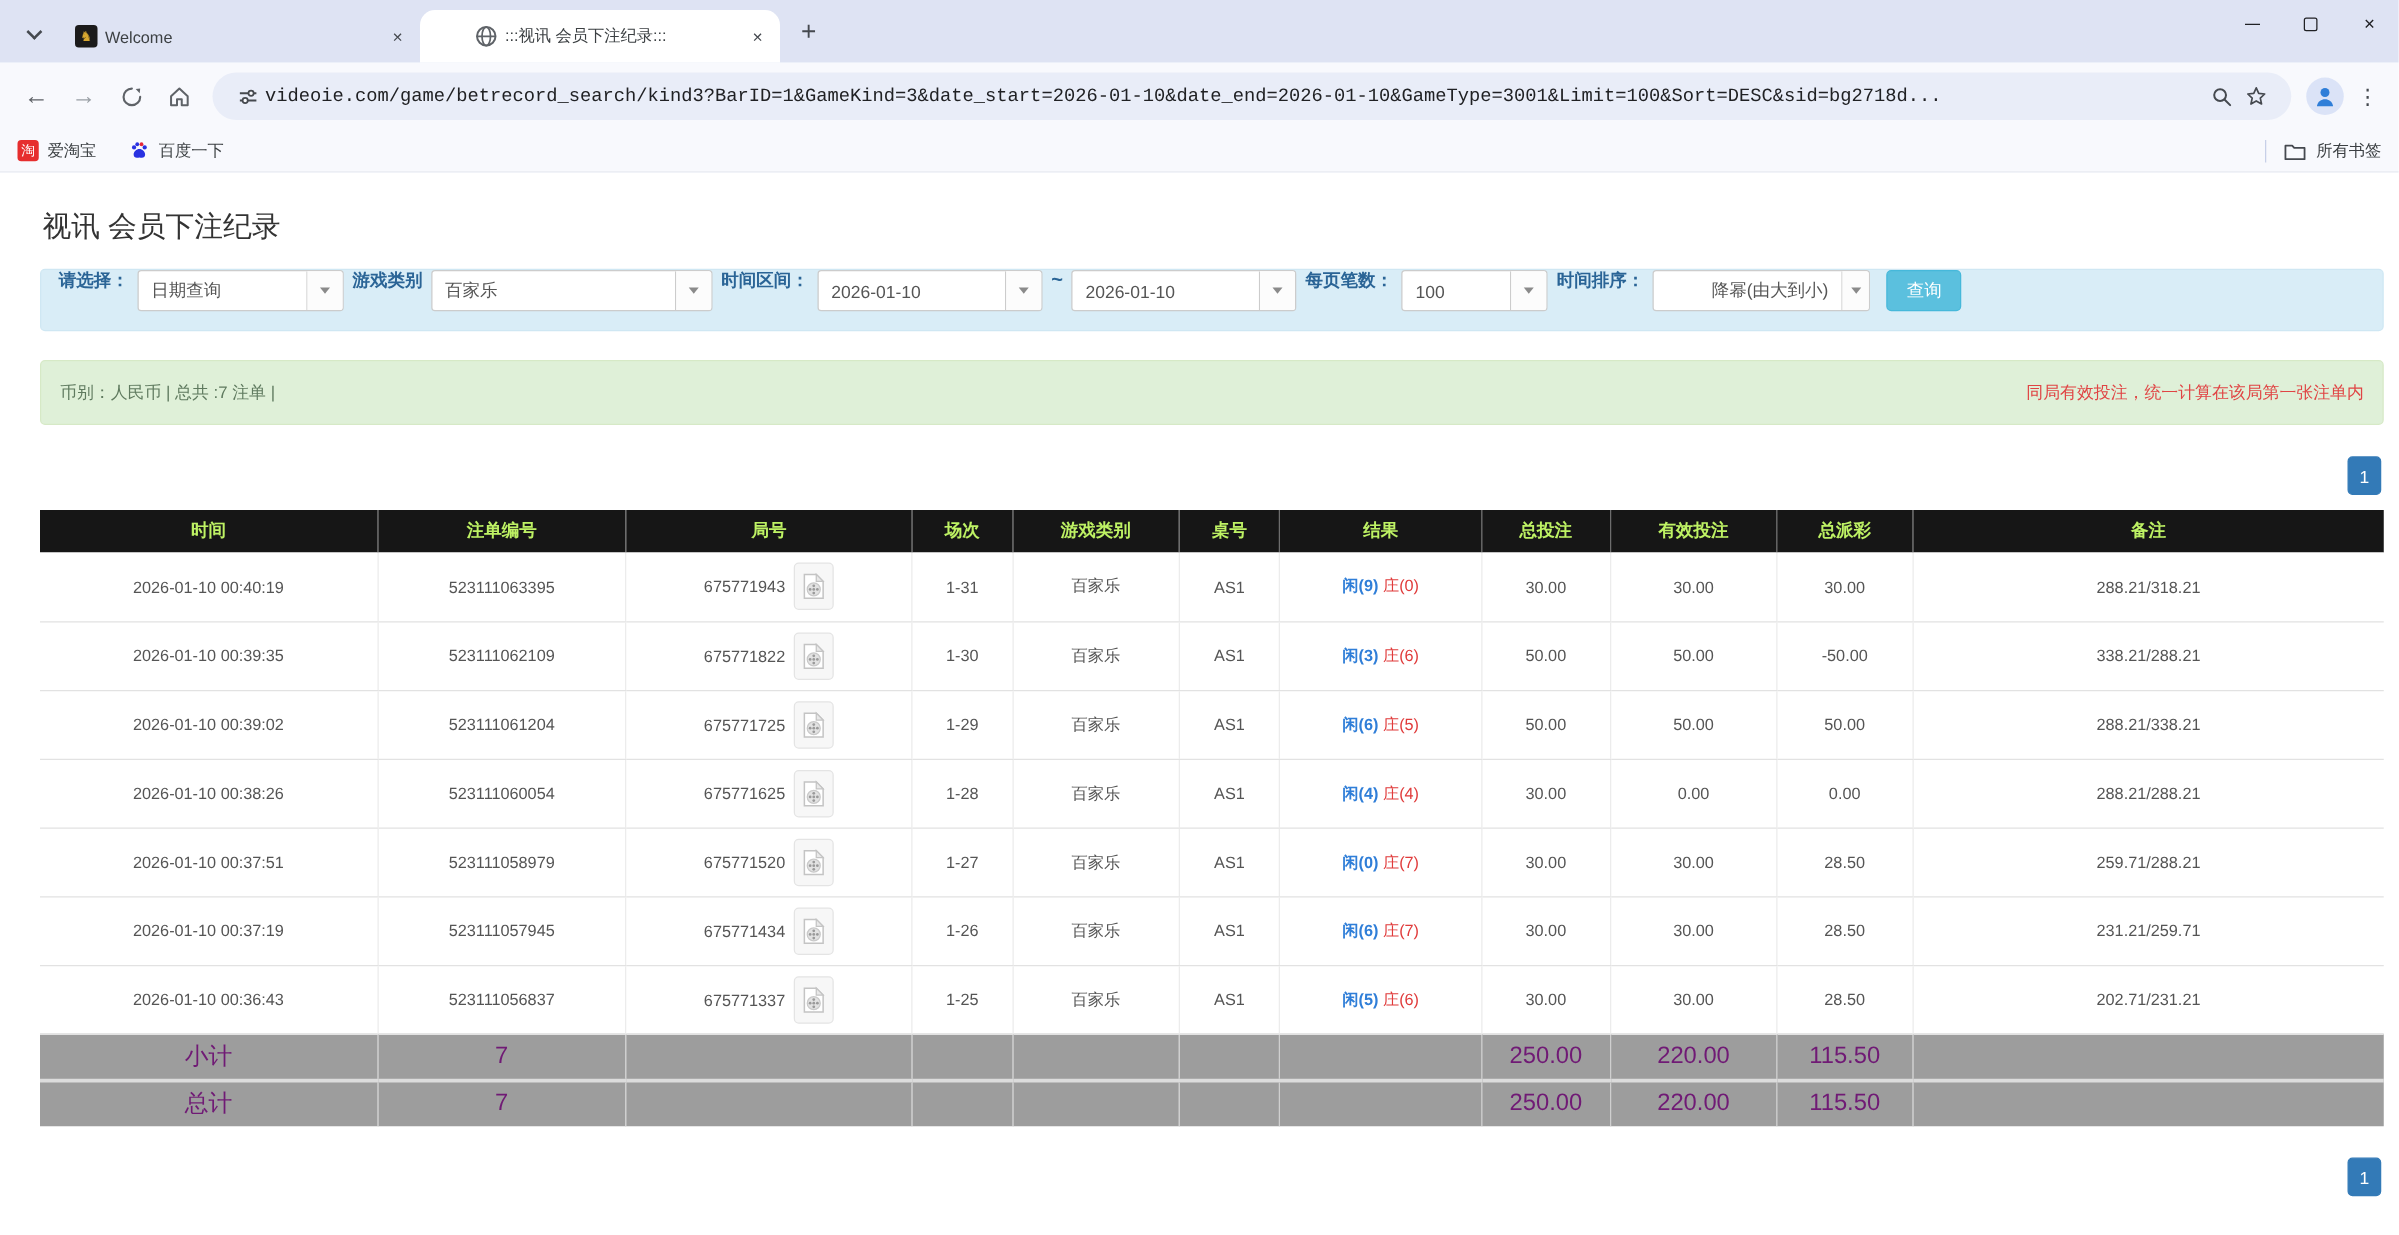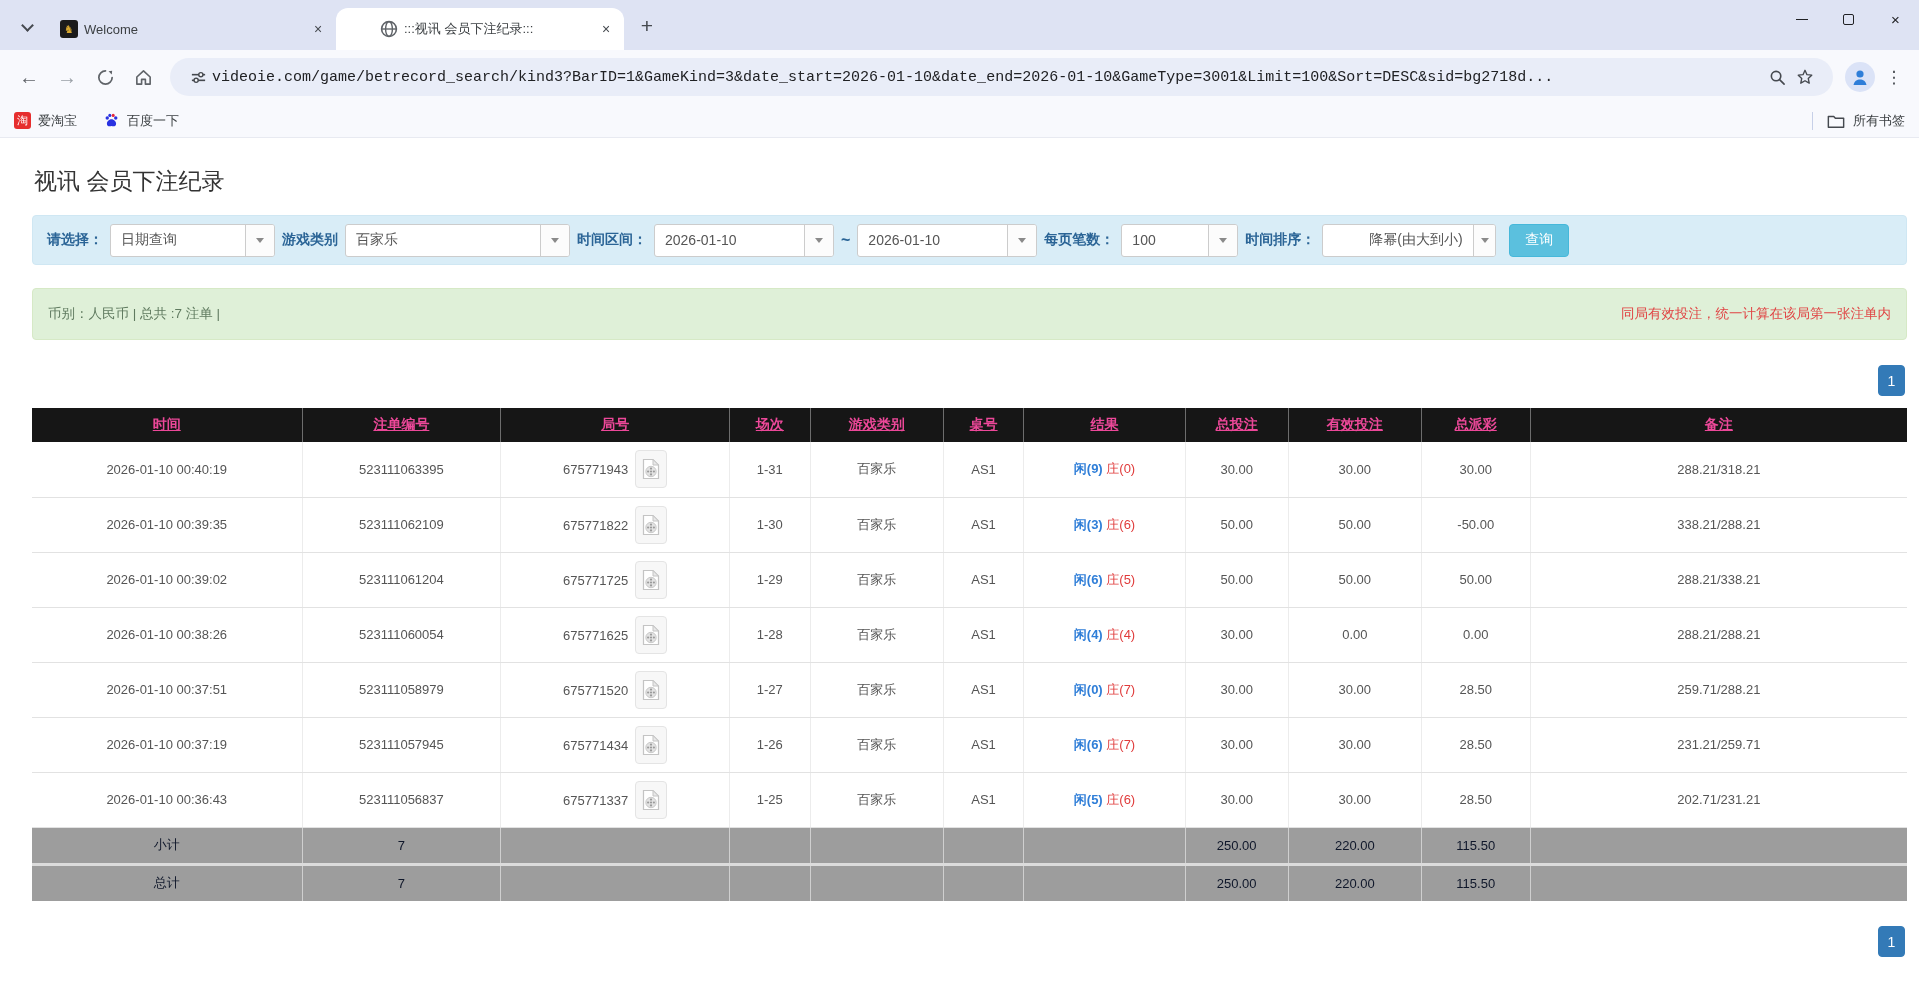--- a/index.html
+++ b/index.html
@@ -38,49 +38,49 @@
   .bm-item { display:flex; align-items:center; gap:7px; margin-right:26px; }
   .bm-tao { width:17px; height:17px; background:#e62e2e; color:#fff; font-size:11px; border-radius:3px; display:flex; align-items:center; justify-content:center; }
   .bm-spacer { flex:1; }
   .bm-divider { width:1px; height:18px; background:#c7d0e8; margin-right:14px; }
   .bm-all { display:flex; align-items:center; gap:8px; }
 
   
   .page { padding:0 12px; background:#fff;margin-left:20px; }
   .page-title { font-size:23px; font-weight:400; color:#333; margin:28px 2px 18px; }
 
-  .filter-bar { background:#d9edf7; border:1px solid #cfe7f3; border-radius:4px; height:50px; display:flex; align-items:center; padding:0 14px; gap:7px; }
+  .filter-bar { background:#d9edf7; border:1px solid #cfe7f3; border-radius:4px; height:50px; display:flex; padding:0 14px; gap:7px; }
   .f-label { color:#2a6496; font-weight:bold; font-size:14px; white-space:nowrap; }
   .f-tilde { color:#2a6496; font-weight:bold; }
   .combo { display:flex; height:33px; background:#fff; border:1px solid #ccc; border-radius:3px; align-items:stretch; }
   .combo .val { padding:0 10px; display:flex; align-items:center; font-size:14px; color:#555; white-space:nowrap; flex:1; }
   .combo .arrow-btn { width:29px; border-left:1px solid #ccc; display:flex; align-items:center; justify-content:center; background:#fcfcfc; border-radius:0 2px 2px 0; }
   .caret-down { width:0; height:0; border-left:4px solid transparent; border-right:4px solid transparent; border-top:5px solid #8a8a8a; }
   .w-select { width:165px; } .w-game { width:225px; } .w-date { width:180px; } .w-count { width:117px; } .w-sort { width:174px;padding-left:36px; }
   .query-btn { background:#5bc0de; border:1px solid #46b8da; color:#fff; height:33px; padding:0 15px; border-radius:4px; font-size:14px; margin-left:6px; font-family:inherit; }
 
   .summary-bar { margin-top:23px; background:#dff0d8; border:1px solid #d6e9c6; border-radius:4px; height:52px; display:flex; align-items:center; justify-content:space-between; padding:0 15px; font-size:13.5px; }
   .summary-left { color:#5f7a5f; }
   .summary-right { color:#e04444; }
 
   .pager-row { display:flex; justify-content:flex-end; margin:25px 2px 12px; }
   .page-btn { background:#337ab7; border:1px solid #337ab7; color:#fff; min-width:27px; height:31px; border-radius:4px; font-size:14px; display:flex; align-items:center; justify-content:center; font-family:inherit; }
 
   table.bet-table { width:100%; border-collapse:collapse; table-layout:fixed; }
-  .bet-table thead th { background:#161616; color:#ec4899; font-size:14px; font-weight:bold; height:34px; border-left:1px solid #6d6d6d;text-decoration:underline; }
+  .bet-table thead th { background:#161616; color:#bef264; font-size:14px; font-weight:bold; height:34px; border-left:1px solid #6d6d6d; }
   .bet-table thead th:first-child { border-left:none; }
   .bet-table tbody td { height:55px; text-align:center; font-size:13px; color:#555; background:#fff; border-bottom:1px solid #e2e2e2; border-left:1px solid #ececec; }
   .bet-table tbody td:first-child { border-left:none; }
   .res-p { color:#2f7ed8;font-weight:bold; }
   .res-b { color:#e03b3b; }
   .amt-blue { color:#2f7ed8; }
   .neg { color:#e03b3b; }
   .video-btn { display:inline-flex; align-items:center; justify-content:center; width:32px; height:38px; background:#f7f7f7; border:1px solid #e4e4e4; border-radius:4px; vertical-align:middle; margin-left:7px; }
   .round-num { vertical-align:middle; }
-  .bet-table tfoot td { background:#9d9d9d; color:#0f172a; height:37px; text-align:center; font-size:13px; border-left:1px solid #cfcfcf; }
+  .bet-table tfoot td { background:#9d9d9d; color:#701a75; height:37px; text-align:center; font-size:19px; border-left:1px solid #cfcfcf; }
   .bet-table tfoot td:first-child { border-left:none; }
   .bet-table tfoot tr.total-row td { border-top:3px solid #dcdcdc; }
   button { cursor:pointer; background:none; border:none; padding:0; }
 </style>
 </head>
 <body>
 
 <div class="tabstrip">
   <button class="tab-search">
       <span class="chev"></span>

